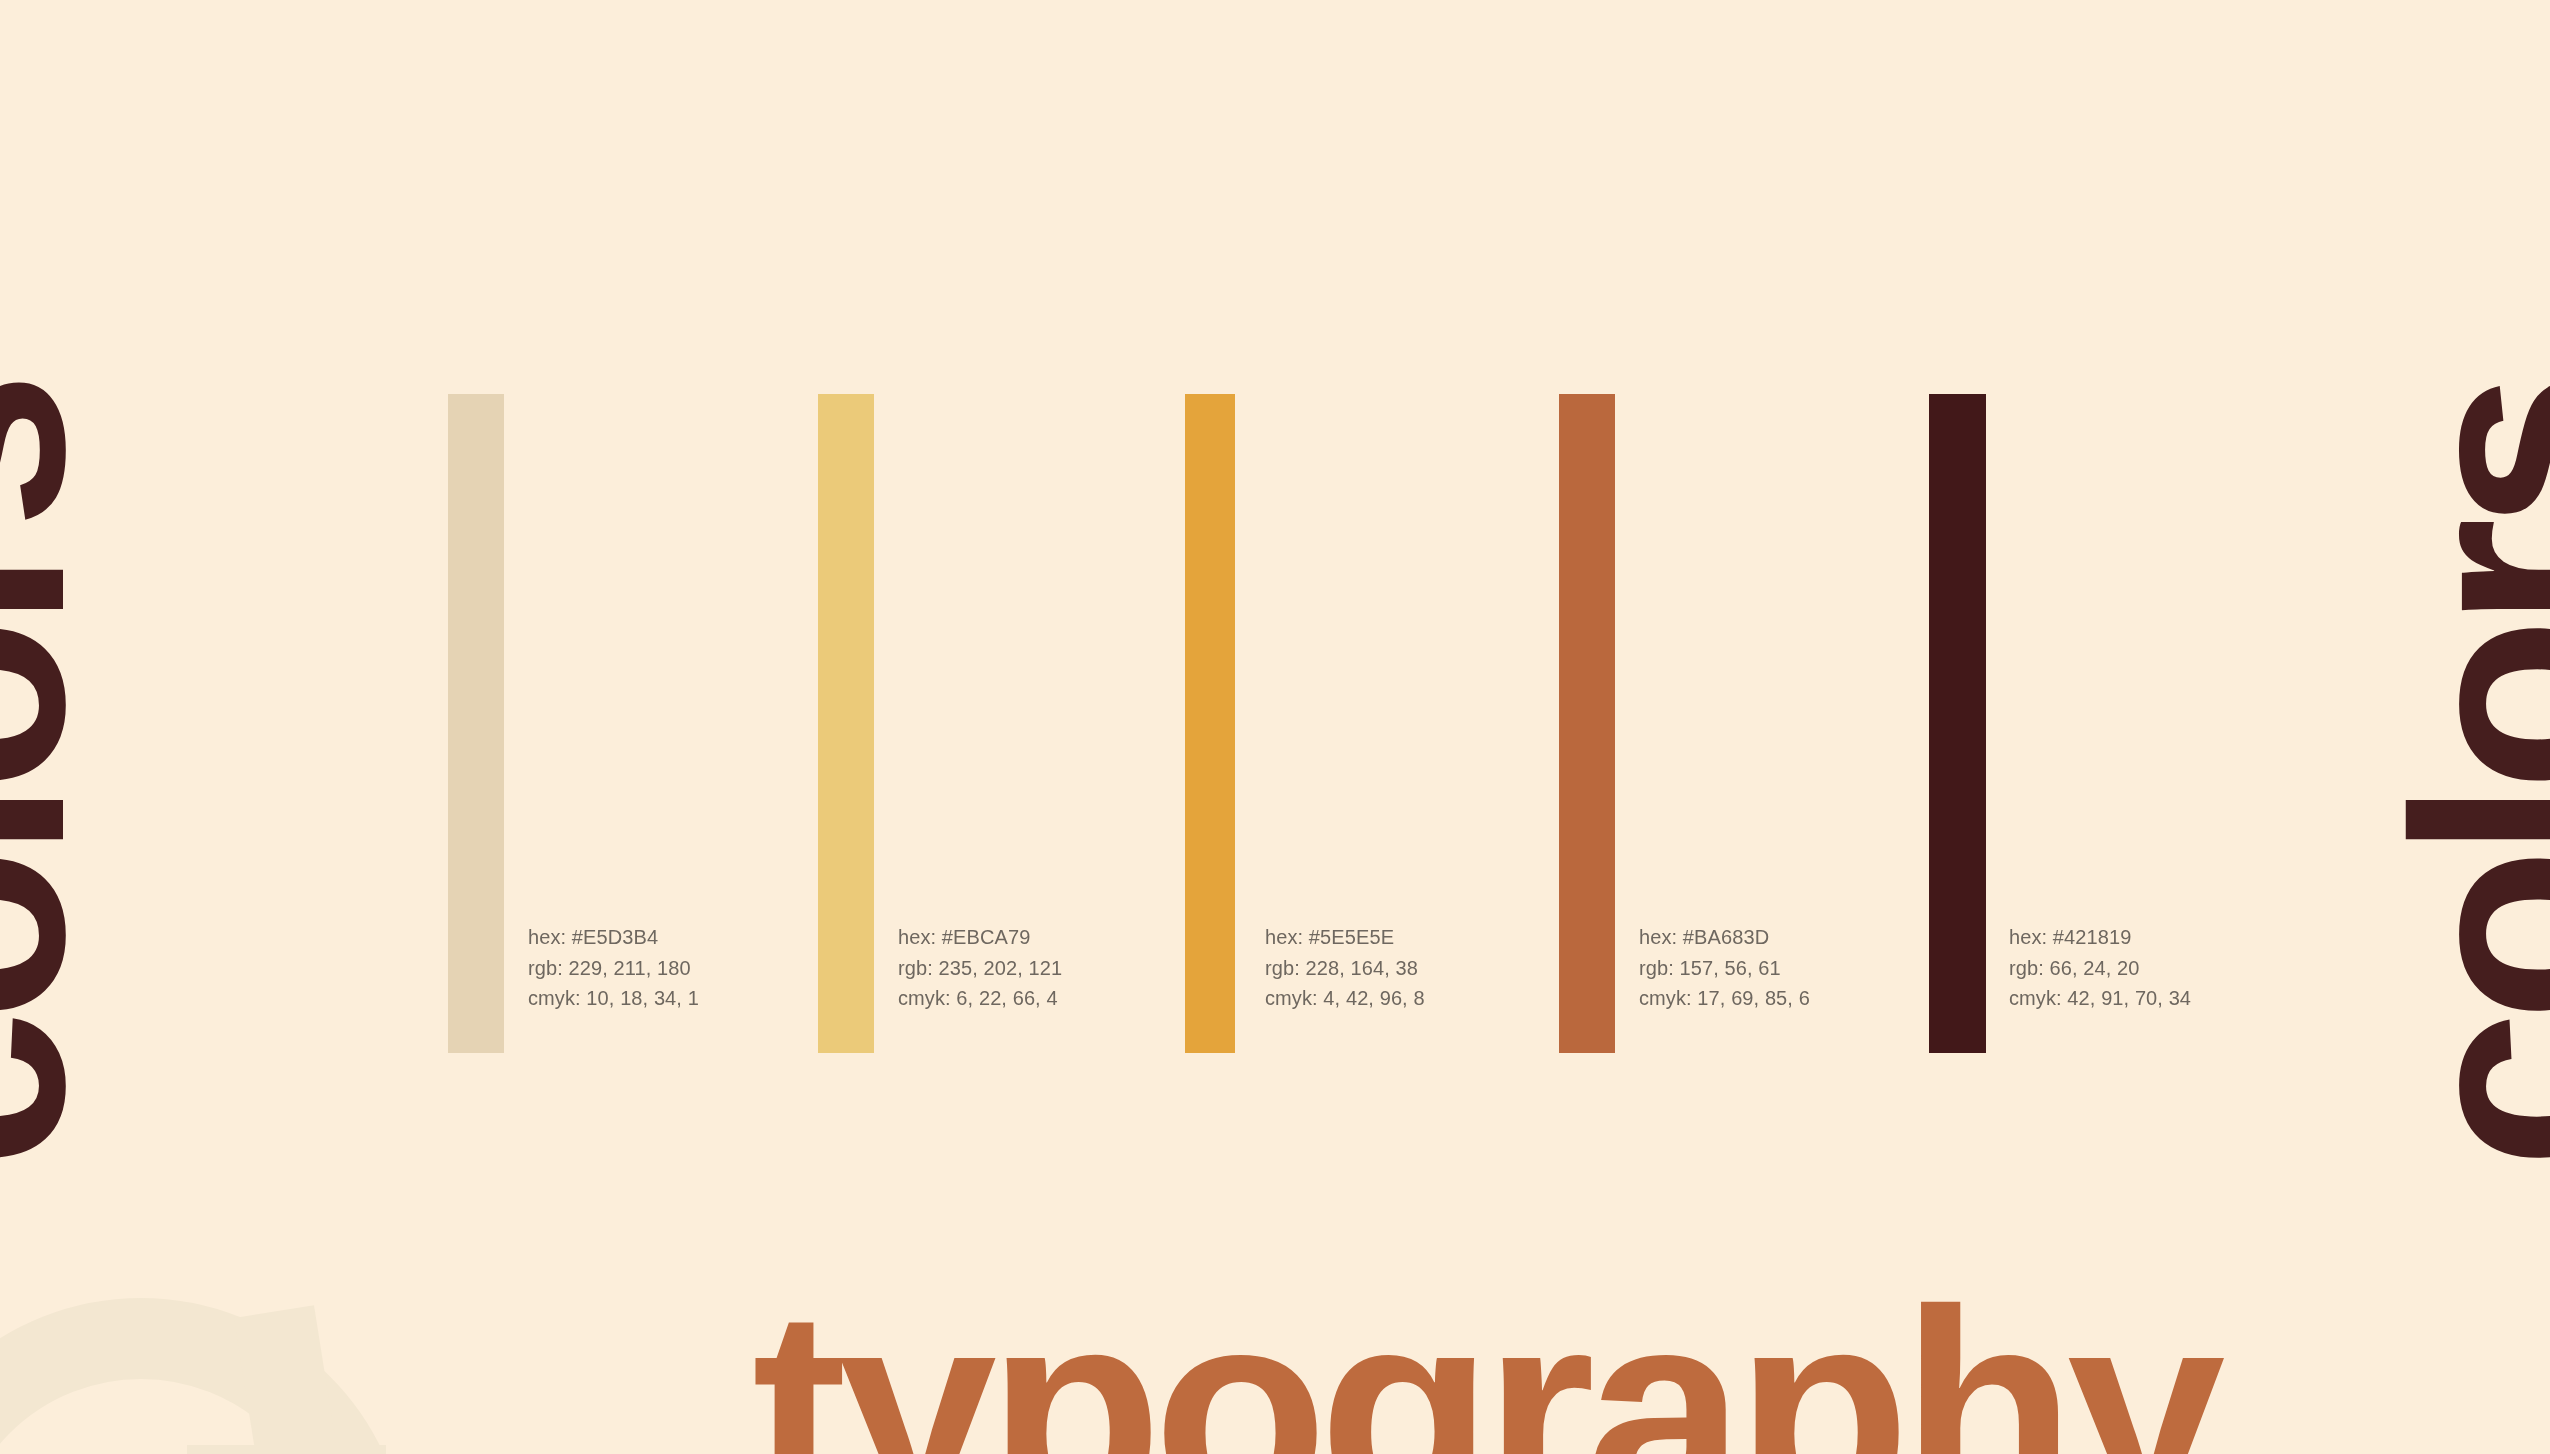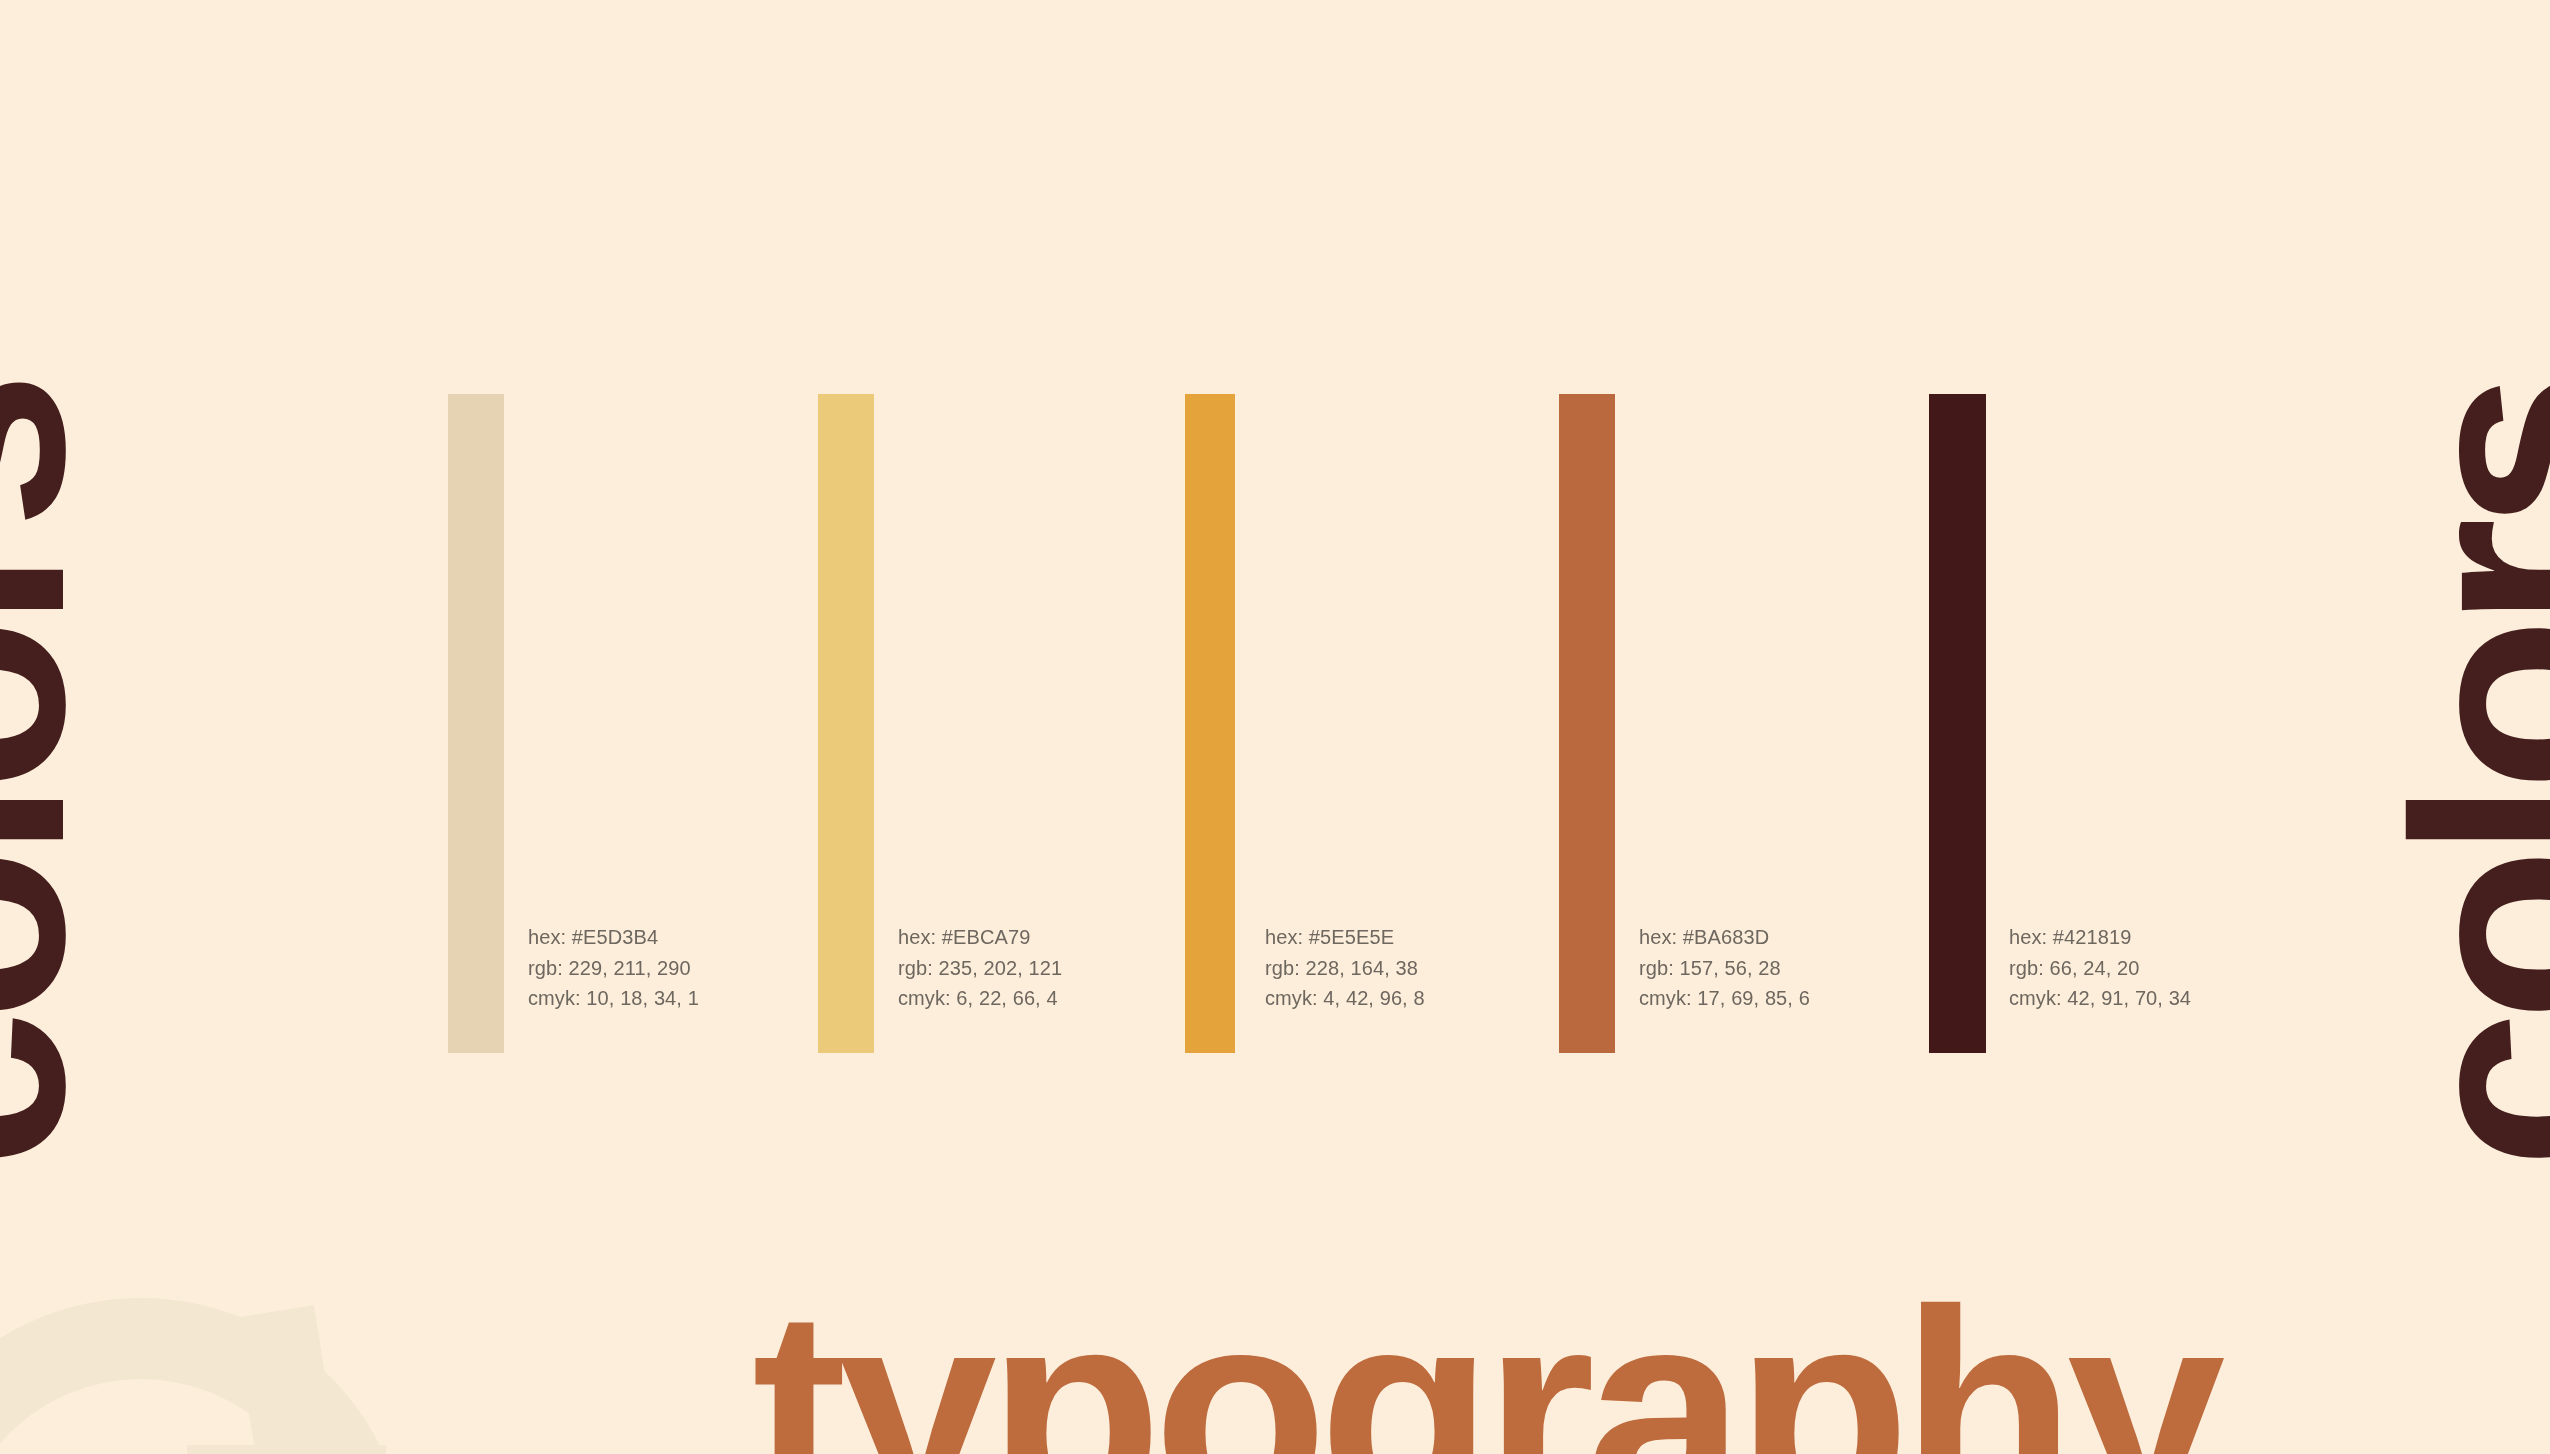--- a/index.html
+++ b/index.html
@@ -143,21 +143,21 @@
   <div class="side-word" id="side-word-left">colors</div>
 
   <div class="side-word" id="side-word-right">colors</div>
 
   <div id="palette">
 
     <div class="swatch" style="left:448px;">
       <div class="swatch-bar" style="width:56px; background:#E5D3B4;"></div>
       <div class="swatch-info">
         <div>hex: #E5D3B4</div>
-        <div>rgb: 229, 211, 290</div>
+        <div>rgb: 229, 211, 180</div>
         <div>cmyk: 10, 18, 34, 1</div>
       </div>
     </div>
 
     <div class="swatch" style="left:818px;">
       <div class="swatch-bar" style="width:56px; background:#EBCA79;"></div>
       <div class="swatch-info">
         <div>hex: #EBCA79</div>
         <div>rgb: 235, 202, 121</div>
         <div>cmyk: 6, 22, 66, 4</div>
@@ -170,21 +170,21 @@
         <div>hex: #5E5E5E</div>
         <div>rgb: 228, 164, 38</div>
         <div>cmyk: 4, 42, 96, 8</div>
       </div>
     </div>
 
     <div class="swatch" style="left:1559px;">
       <div class="swatch-bar" style="width:56px; background:#BA683D;"></div>
       <div class="swatch-info">
         <div>hex: #BA683D</div>
-        <div>rgb: 157, 56, 28</div>
+        <div>rgb: 157, 56, 61</div>
         <div>cmyk: 17, 69, 85, 6</div>
       </div>
     </div>
 
     <div class="swatch" style="left:1929px;">
       <div class="swatch-bar" style="width:57px; background:#421819;"></div>
       <div class="swatch-info">
         <div>hex: #421819</div>
         <div>rgb: 66, 24, 20</div>
         <div>cmyk: 42, 91, 70, 34</div>

